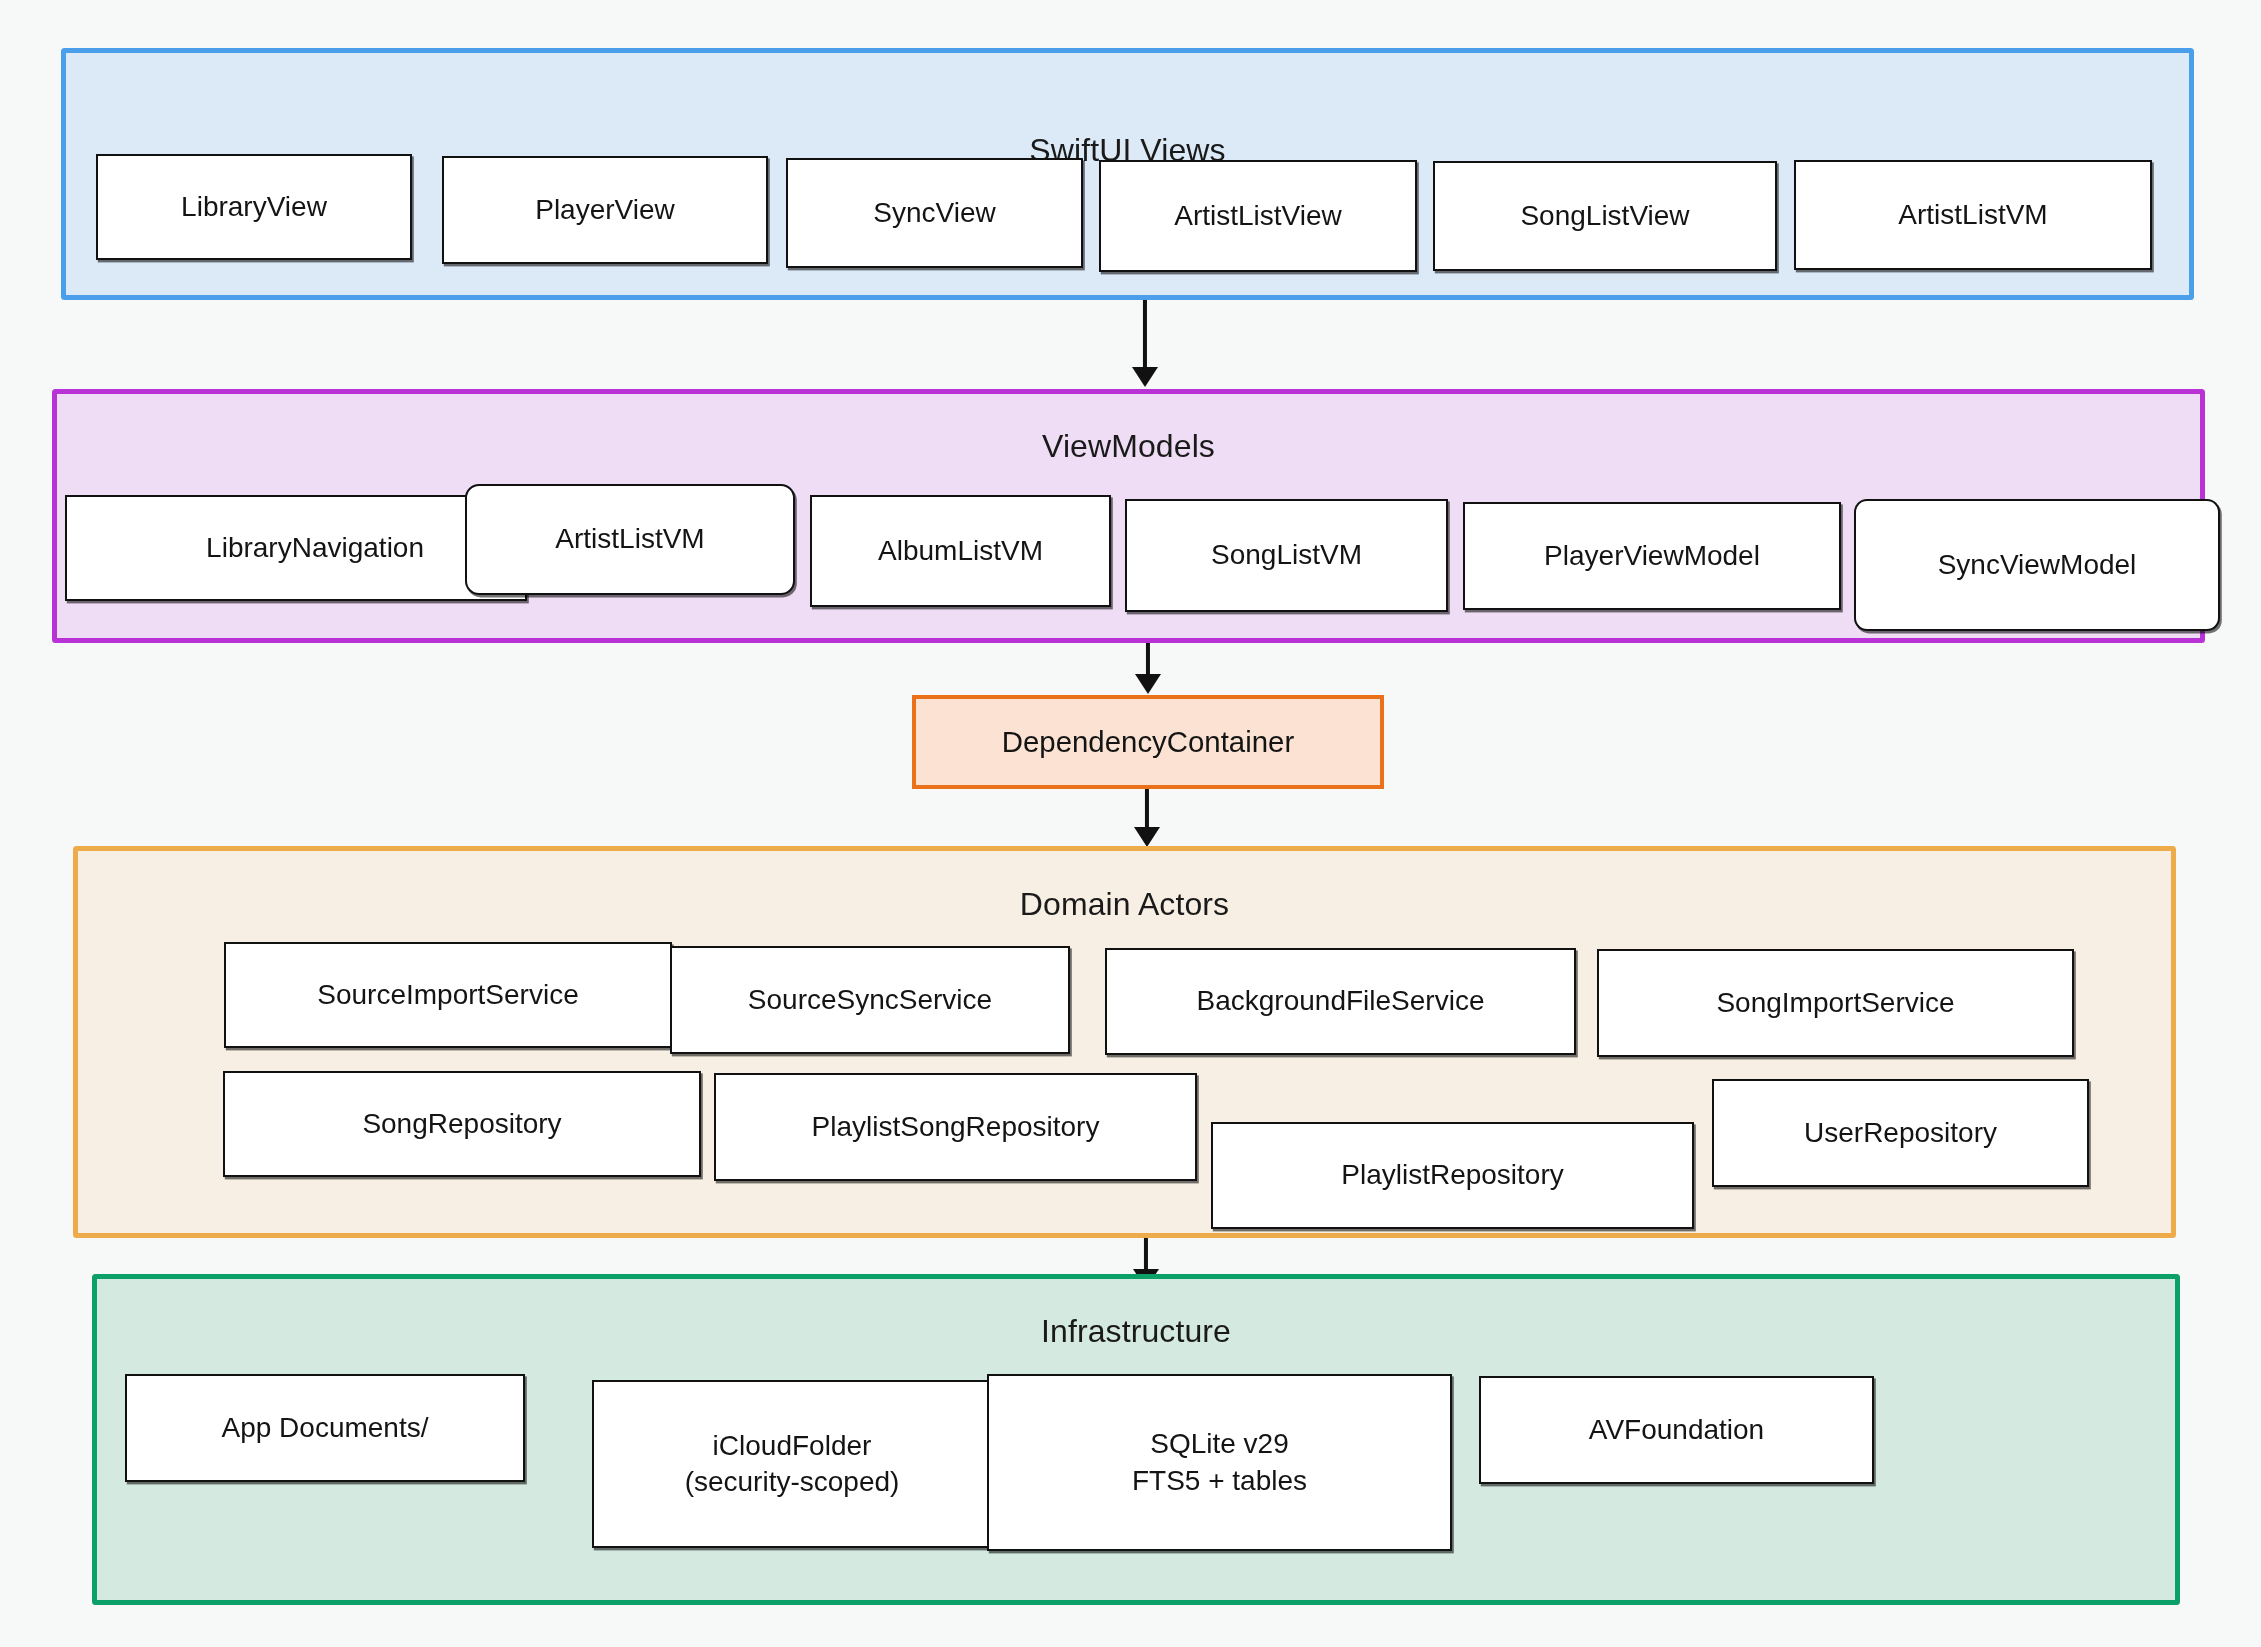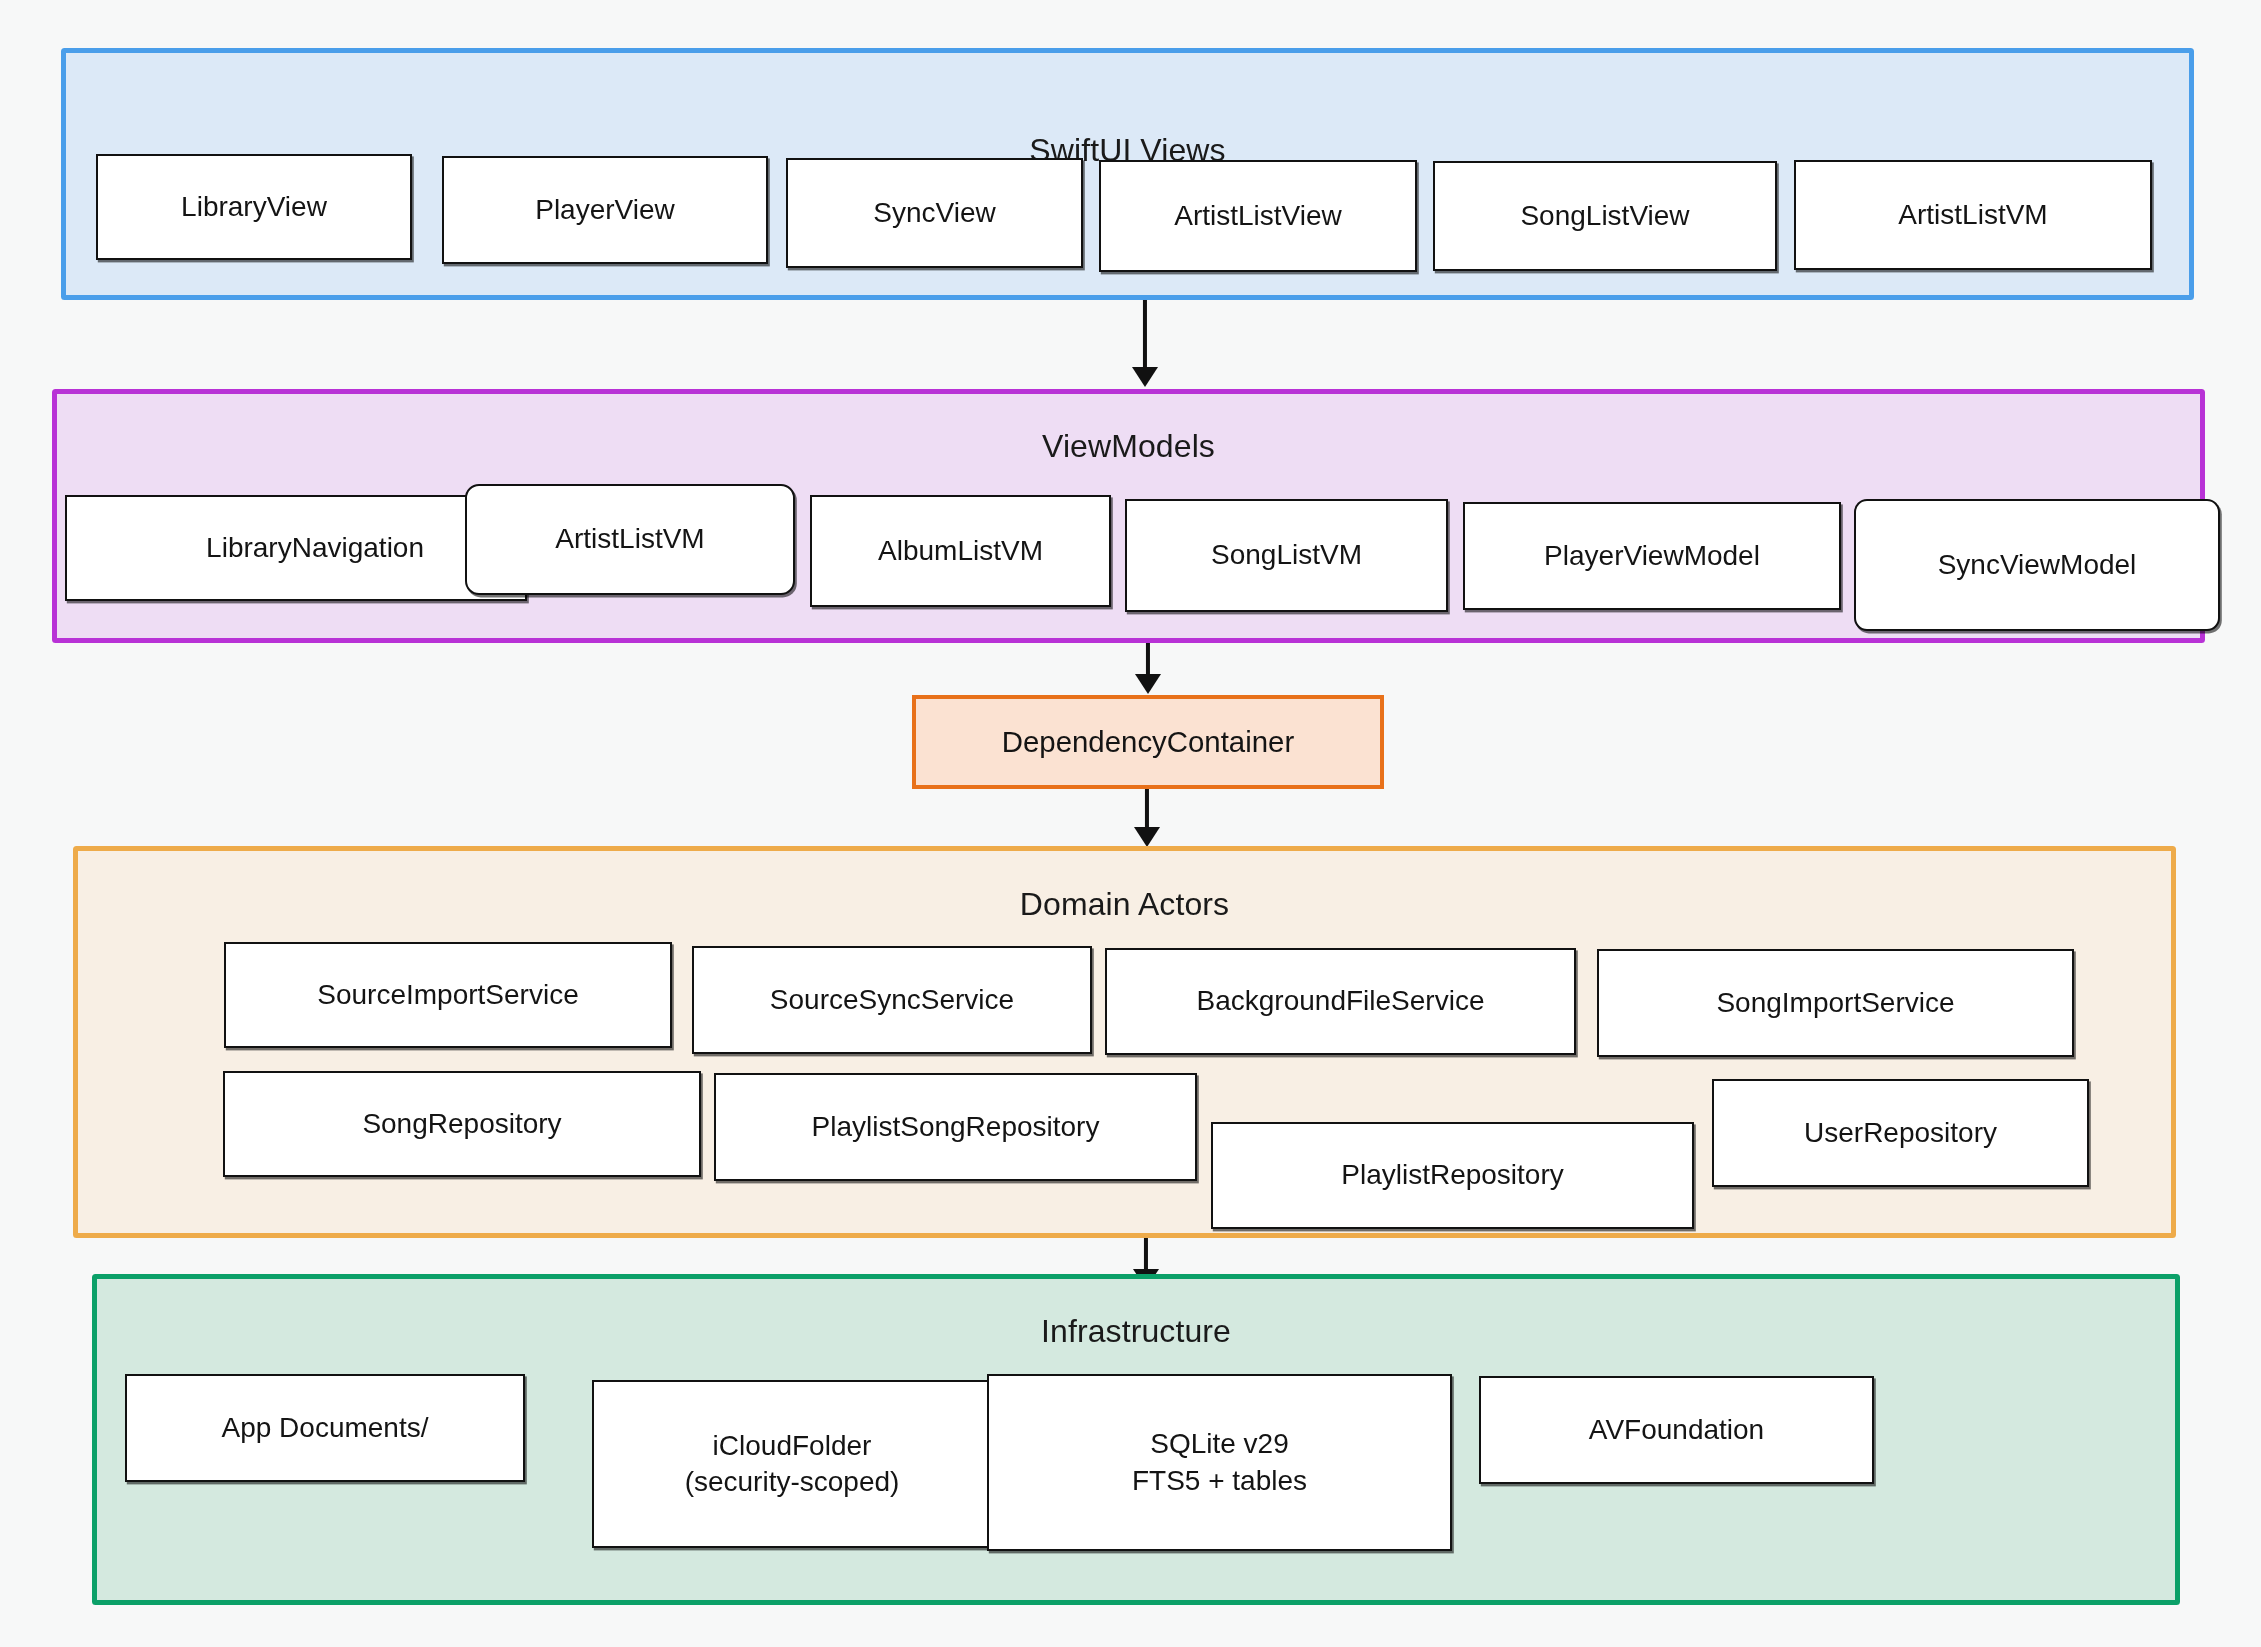--- a/index.html
+++ b/index.html
@@ -139,21 +139,21 @@
   <div class="arrow" style="left:1147px; top:789px; height:59px;">
     <div class="shaft" style="height:41px;"></div>
     <div class="head" style="top:38px;"></div>
   </div>
 
   <div class="band band-domain" style="left:73px; top:846px; width:2103px; height:392px;">
     <div class="band-title" style="top:35px;">Domain Actors</div>
   </div>
 
   <div class="node" style="left:224px; top:942px; width:448px; height:106px;">SourceImportService</div>
-  <div class="node" style="left:692px; top:946px; width:400px; height:108px;">SourceSyncService</div>
+  <div class="node" style="left:670px; top:946px; width:400px; height:108px;">SourceSyncService</div>
   <div class="node" style="left:1105px; top:948px; width:471px; height:107px;">BackgroundFileService</div>
   <div class="node" style="left:1597px; top:949px; width:477px; height:108px;">SongImportService</div>
 
   <div class="node" style="left:223px; top:1071px; width:478px; height:106px;">SongRepository</div>
   <div class="node" style="left:714px; top:1073px; width:483px; height:108px;">PlaylistSongRepository</div>
   <div class="node" style="left:1211px; top:1075px; width:483px; height:107px;margin-top:47px;">PlaylistRepository</div>
   <div class="node" style="left:1712px; top:1079px; width:377px; height:108px;">UserRepository</div>
 
   <div class="arrow" style="left:1146px; top:1238px; height:53px;">
     <div class="shaft" style="height:35px;"></div>

